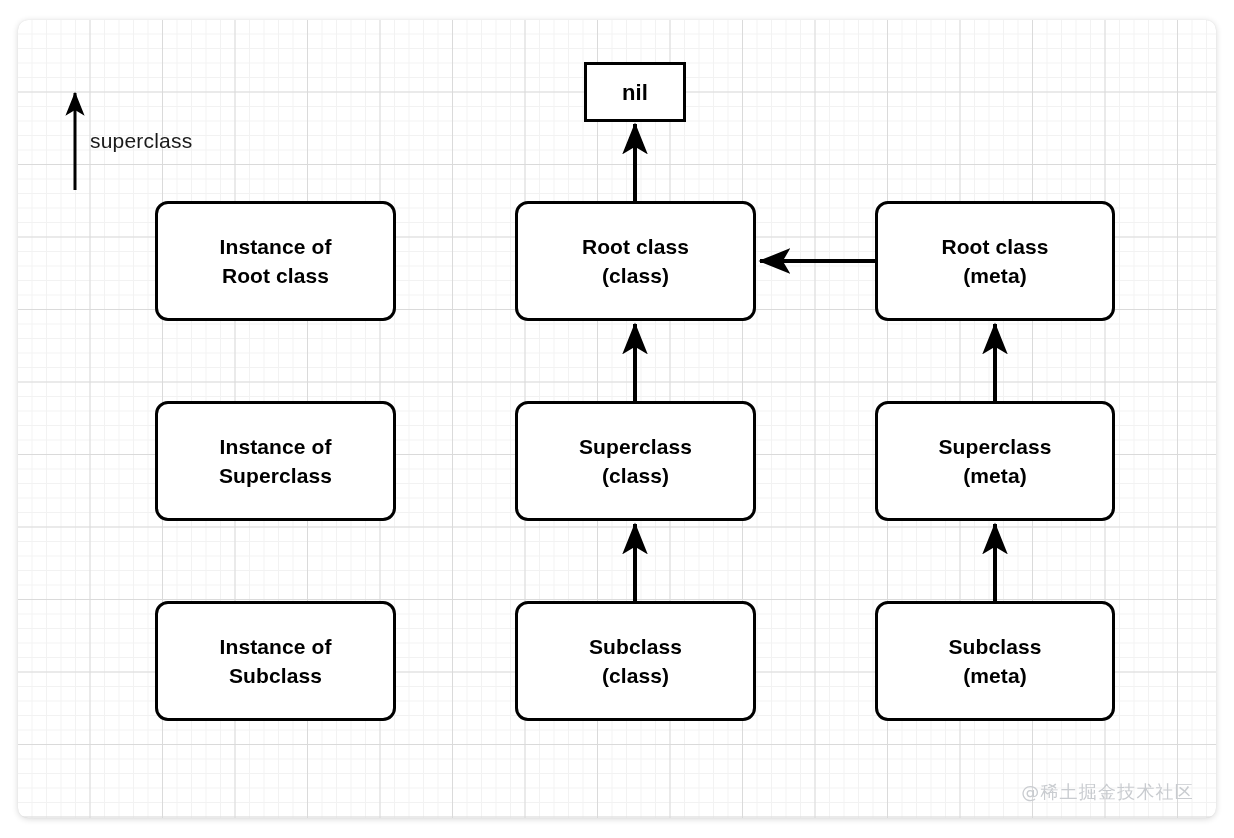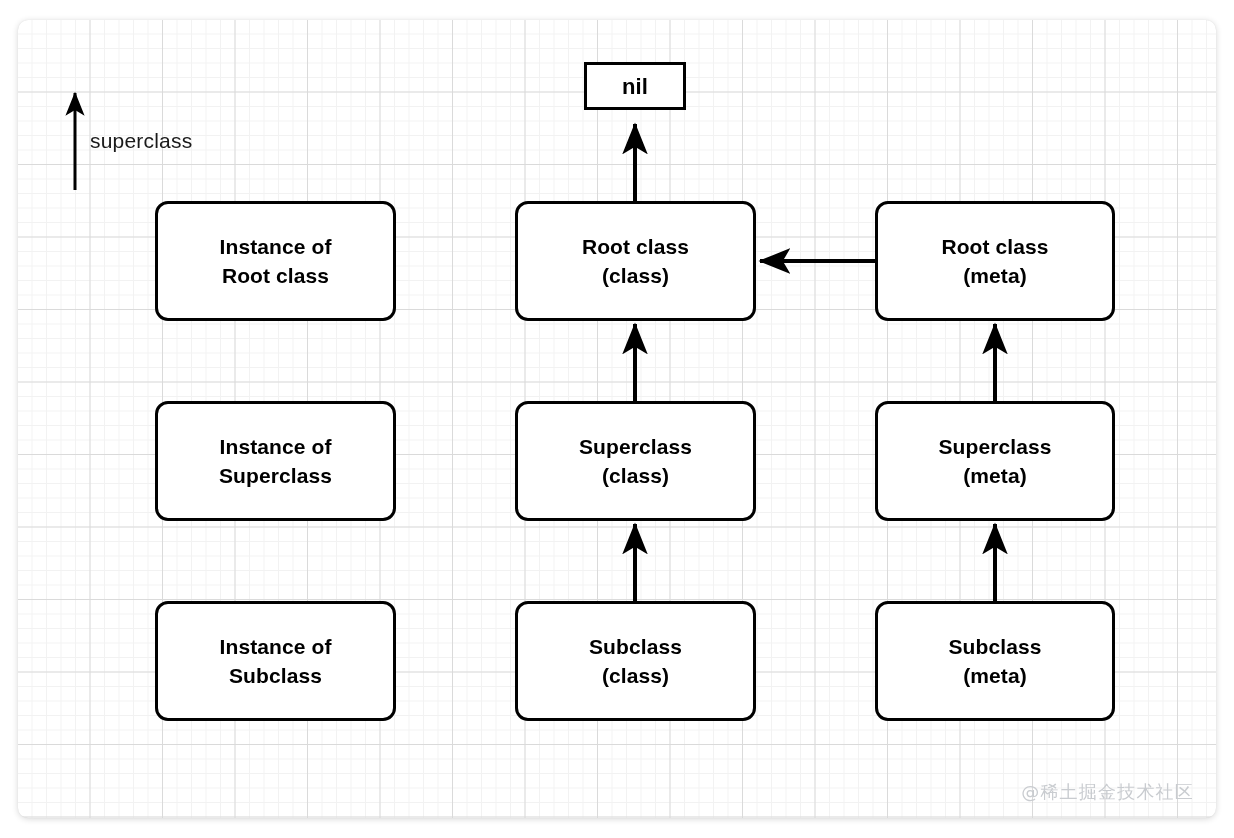--- a/index.html
+++ b/index.html
@@ -76,21 +76,21 @@
   .col-right  { left: 875px; width: 240px; }
   .row-1      { top: 201px; height: 120px; }
   .row-2      { top: 401px; height: 120px; }
   .row-3      { top: 601px; height: 120px; }
 
   
   .node.nil-node {
     left: 584px;
     top: 62px;
     width: 102px;
-    height: 48px;
+    height: 60px;
     border-width: 3px;
     border-radius: 0;
     font-size: 22px;
   }
 
   
   #arrows {
     position: absolute;
     left: 0;
     top: 0;

